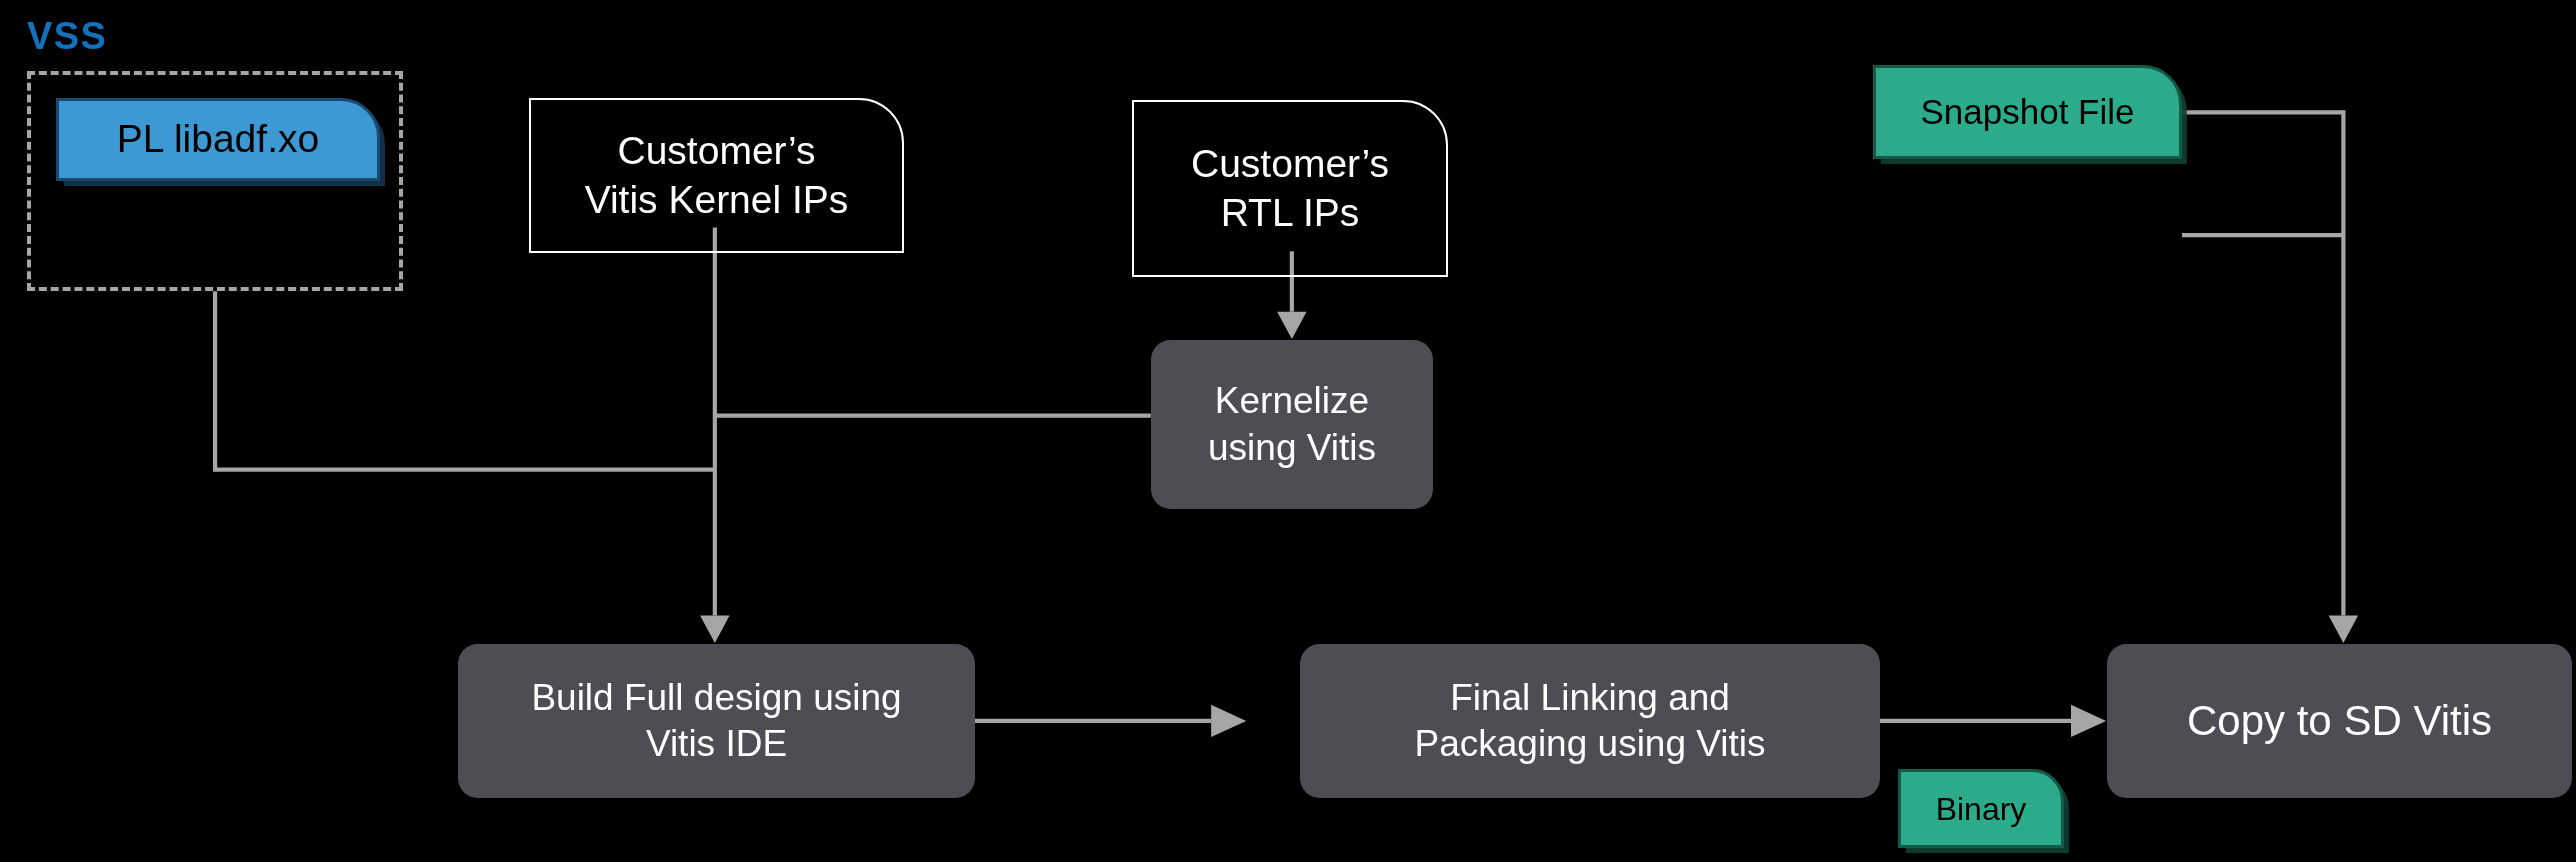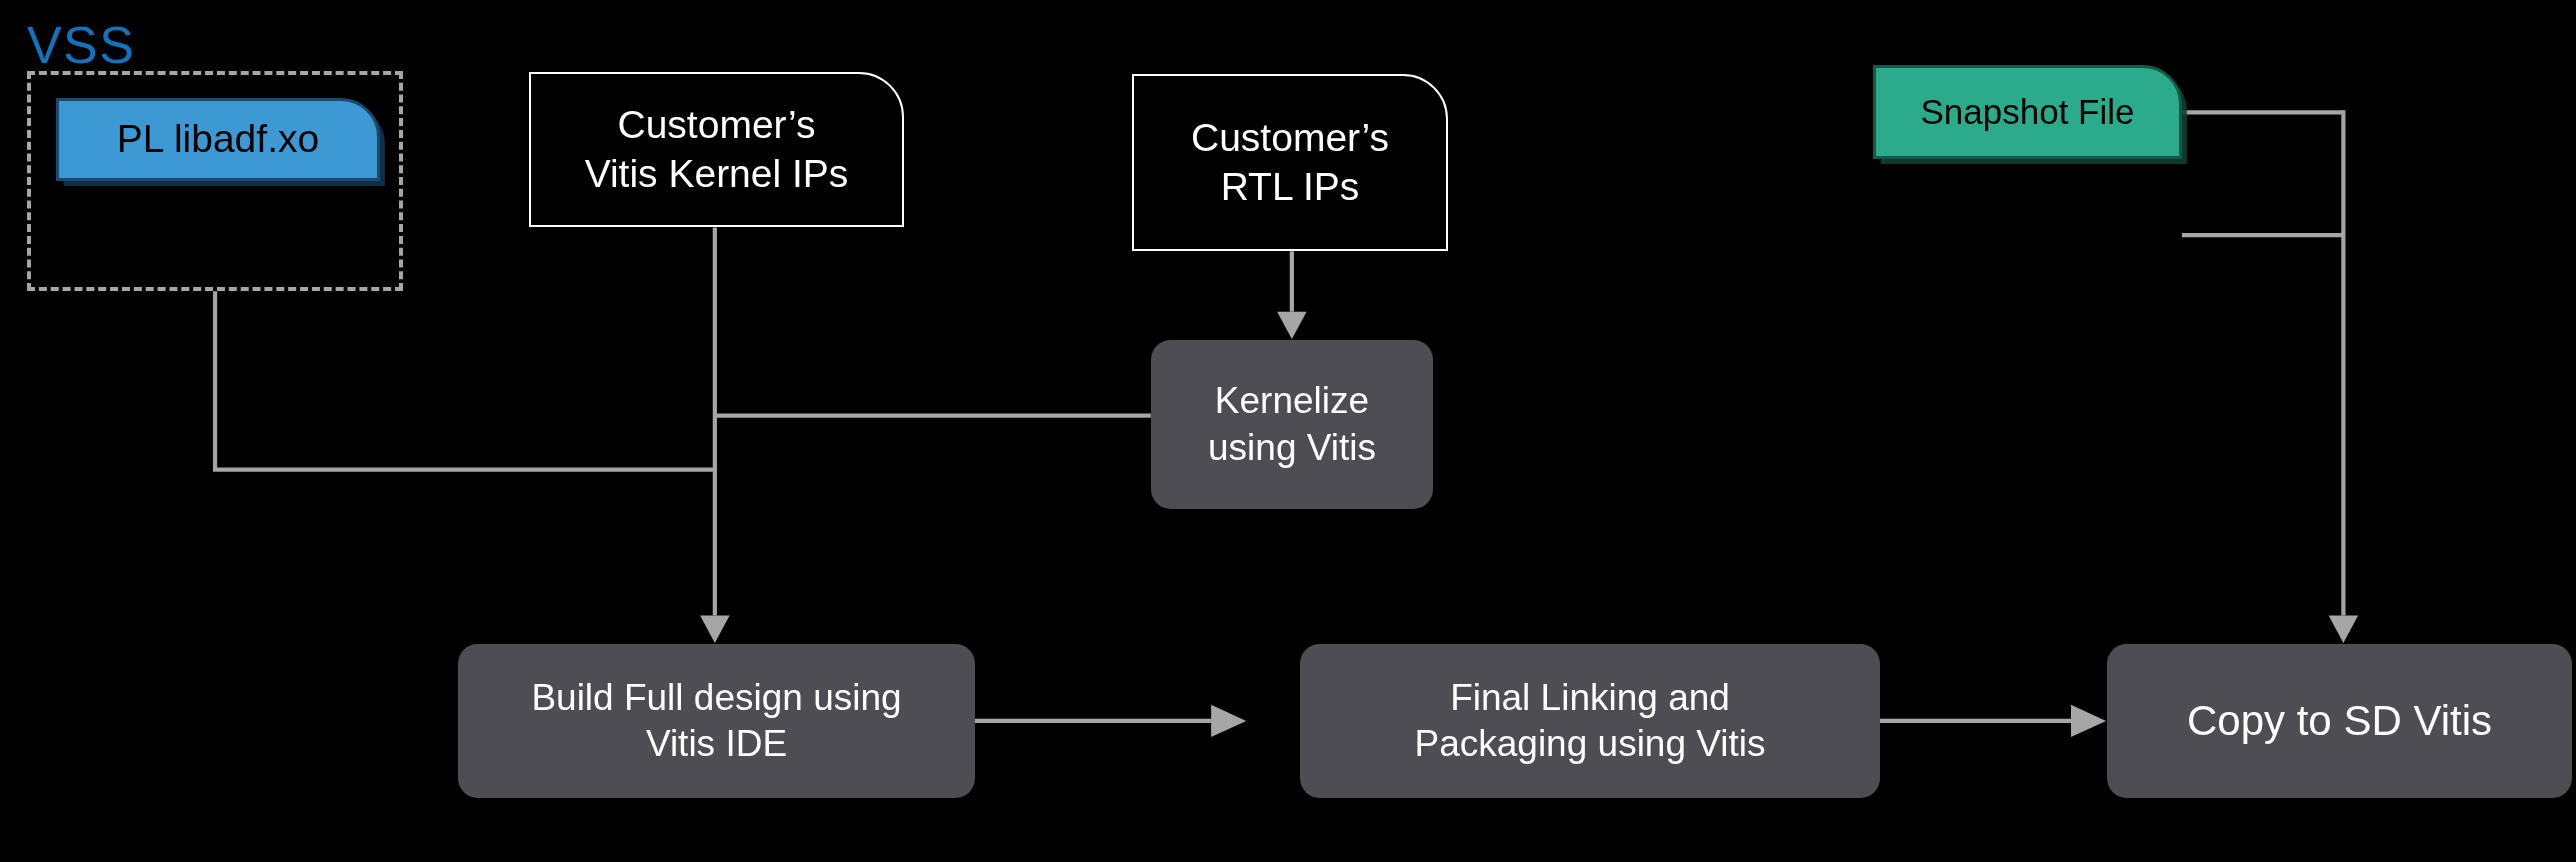--- a/index.html
+++ b/index.html
@@ -35,33 +35,34 @@
     background: var(--color-teal-fill, #2bab8c);
     border: 3.5px solid var(--color-teal-border, #155a46);
     box-shadow: 6.3px 6.3px 0 -1.4px rgba(14, 63, 51, 0.9);
   }
   
   .outline-box {
     background: transparent;
     border: 2.8px solid #fff;
     border-top-right-radius: 45px;
     color: var(--color-text-light, #fff);
+    margin-top: 26px;
   }
   
   .process-box {
     background: var(--color-gray-fill, #4d4d53);
     border-radius: 19.7px;
     color: var(--color-text-light, #fff);
   }
   .vss-label {
     position: absolute;
     left: 27px;
     top: 15.4px;
-    font-size: 52px;
-    font-weight: 400;
+    font-size: 38px;
+    font-weight: 700;
     letter-spacing: 1.4px;
     color: var(--color-vss-blue, #1272bc);
   }
   .vss-dashed {
     position: absolute;
     left: 27px;
     top: 71px;
     width: 376px;
     height: 220px;
     border: 4.9px dashed var(--color-dashed-border-gray, #a6a6a6);
@@ -144,15 +145,18 @@
 Vitis IDE</span>
   </div>
   <div class="node process-box" style="left:1300px; top:644px; width:580px; height:154px; font-size:37px;">
     <span>Final Linking and
 Packaging using Vitis</span>
   </div>
   <div class="node process-box" style="left:2107px; top:644px; width:465px; height:154px; font-size:42px;">
     <span>Copy to SD Vitis</span>
   </div>
 
+  <div class="node tab-box tab-teal" style="left:1898px; top:769px; width:166px; height:79px; font-size:32px; border-top-right-radius:32px;">
+    <span>Binary</span>
+  </div>
 
 </div>
 
 
 </body></html>

